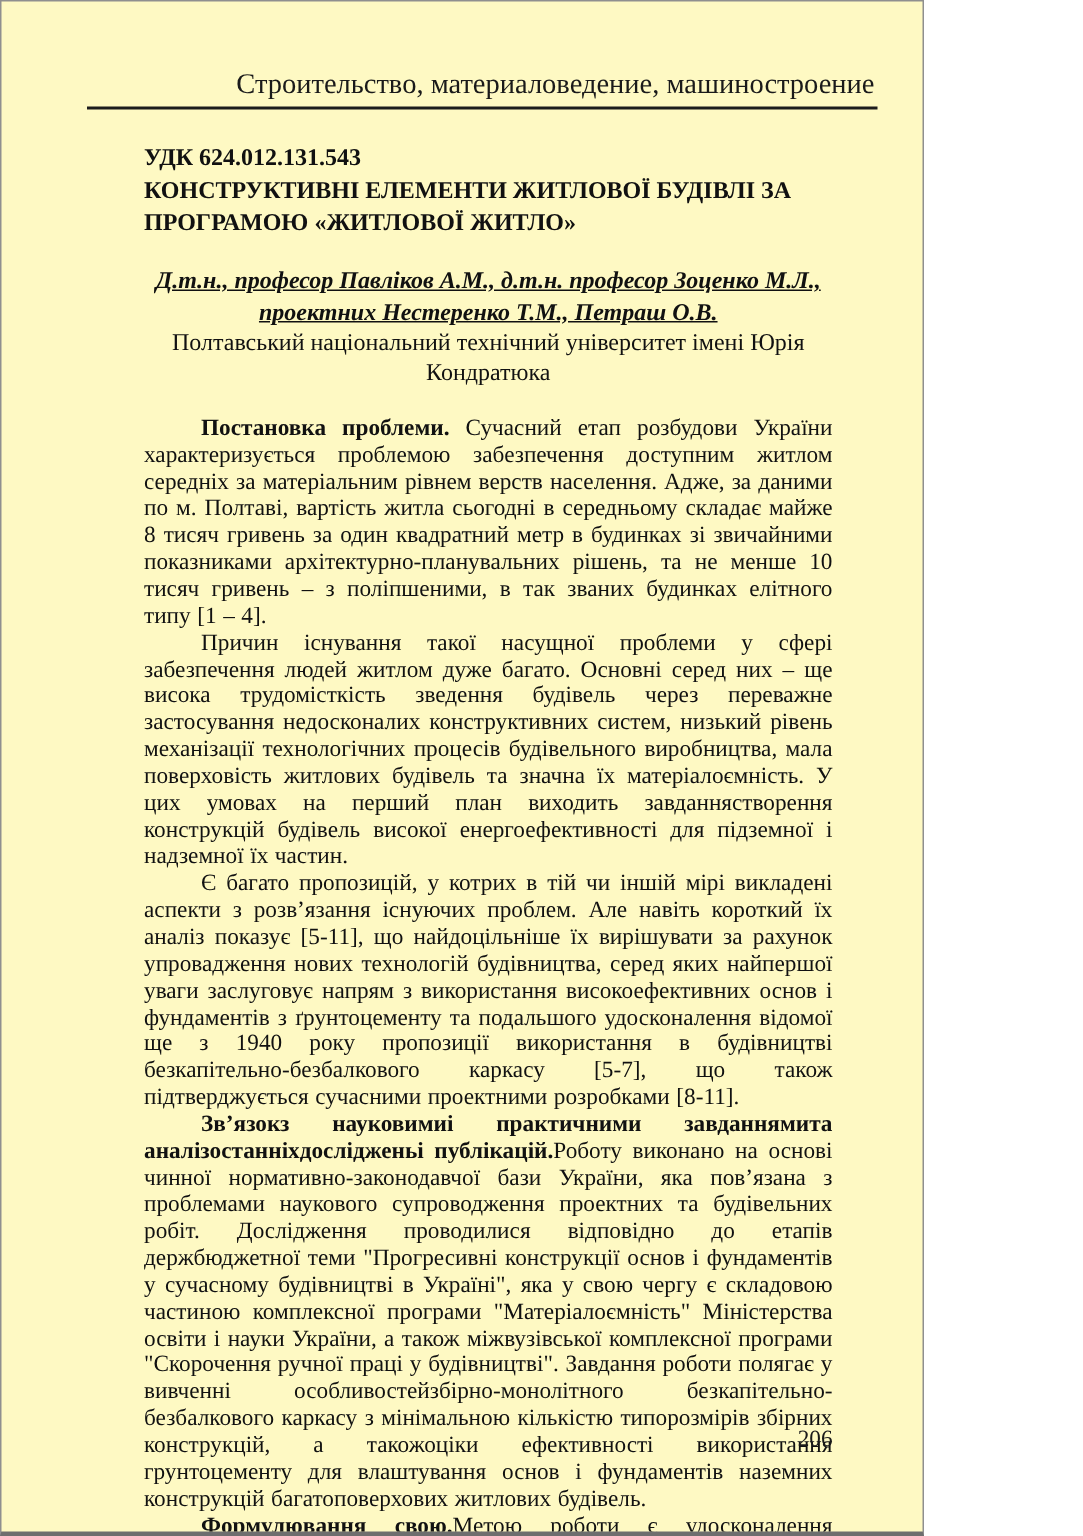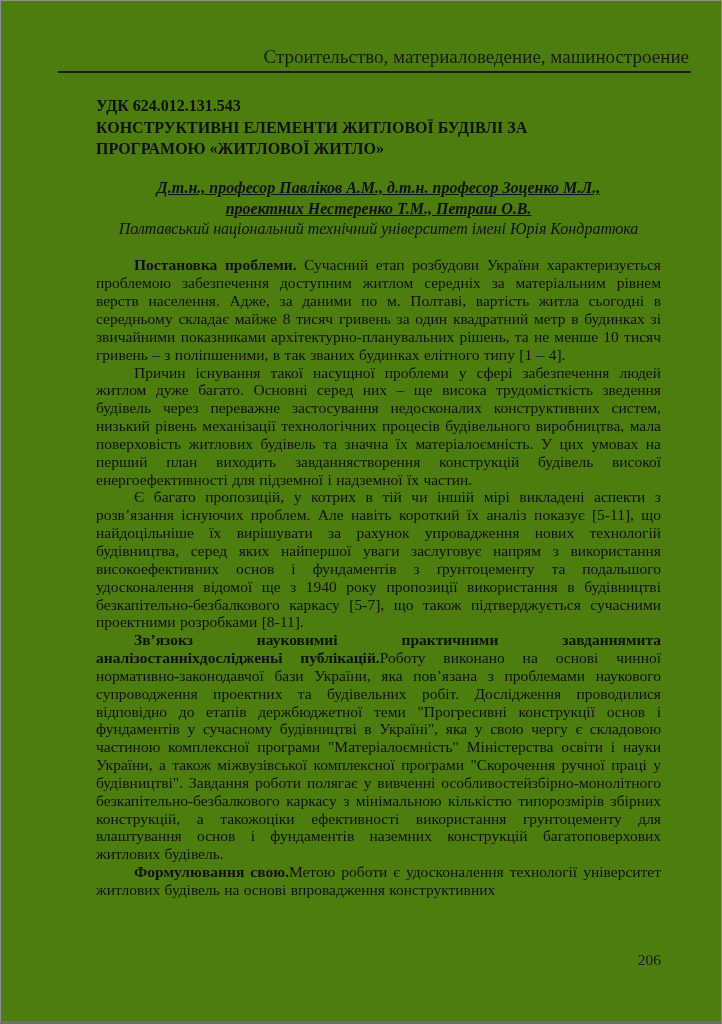--- a/index.html
+++ b/index.html
@@ -1,21 +1,21 @@
 <!DOCTYPE html>
 <html><head>
 <meta charset="utf-8">
 <style>
   html, body { margin: 0; padding: 0; background: #ffffff; }
   .page {
     position: relative;
-    width: 722px;
+    width: 616px;
     height: 1024px;
     box-sizing: border-box;
-    background: #4d7c0f;
+    background: #fef9c3;
     border: 1px solid #8f8f8f;
     border-bottom: 3px solid #6e6e6e;
     font-family: "Liberation Serif", "DejaVu Serif", serif;
     color: #111111;
     overflow: hidden;
   }
   .journal-header {
     margin: 0 30px 0 57px;
     padding: 45px 2px 3px 0;
     text-align: right;
@@ -43,21 +43,20 @@
     margin-top: 19px;
     text-align: center;
     font-weight: bold;
     font-style: italic;
     font-size: 16px;
     line-height: 1.28;
     text-decoration: underline;
   }
   .affiliation {
     text-align: center;
-    font-style: italic;
     font-size: 16px;
     line-height: 1.28;
   }
   .article-body {
     margin-top: 17px;
   }
   .article-body p {
     margin: 0;
     text-align: justify;
     text-indent: 38px;

